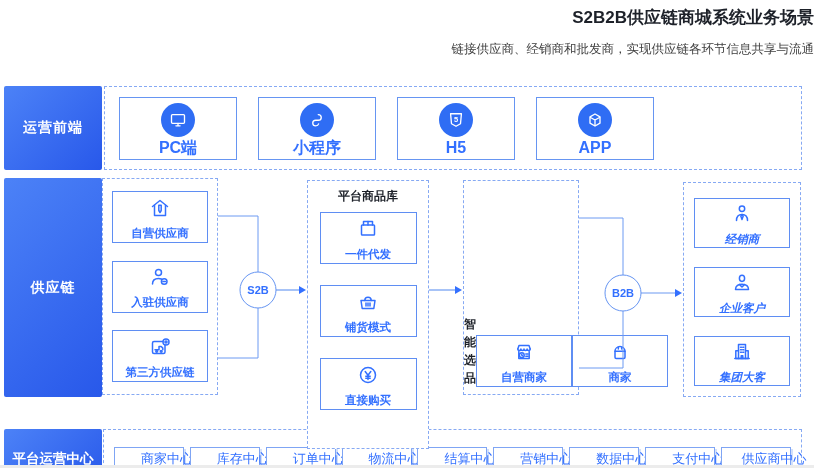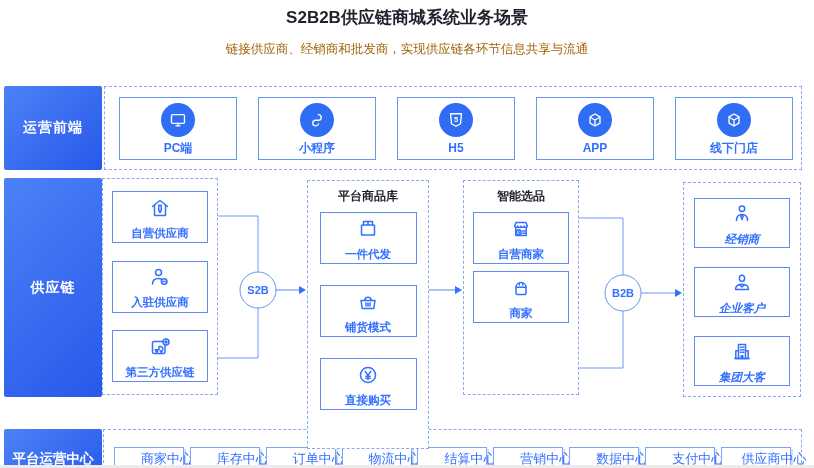--- a/index.html
+++ b/index.html
@@ -1,50 +1,50 @@
 <!DOCTYPE html>
 <html><head>
 <meta charset="utf-8">
 <style>
   html,body{margin:0;padding:0;}
   body{
     width:814px;height:468px;position:relative;background:#ffffff;overflow:hidden;
     font-family:"Liberation Sans","DejaVu Sans",sans-serif;
   }
-  .header{padding-top:8px;text-align:center;}
+  .header{padding-top:8px;text-align:right;}
   .title{font-size:17px;font-weight:bold;color:#1d2129;line-height:20px;}
-  .subtitle{margin-top:13px;font-size:12.5px;color:#a16207;line-height:16px;}
+  .subtitle{margin-top:13px;font-size:12.5px;color:#404040;line-height:16px;}
 
   .rows{position:absolute;left:4px;top:86px;width:798px;}
   .row{display:flex;align-items:stretch;}
   .row-label{
     width:98px;flex:0 0 98px;border-radius:2px;color:#fff;font-weight:bold;font-size:14px;
     background:linear-gradient(135deg,#4c82f7 0%,#2858ea 100%);
     display:flex;align-items:center;justify-content:center;letter-spacing:1px;
   }
   .row-label.small{font-size:13.5px;letter-spacing:0;}
   .dash-box{border:1px dashed #86a9f3;box-sizing:border-box;background:#fff;}
 
   
   .row-frontend{height:84px;margin-bottom:8px;}
   .fe-box{flex:1;margin-left:2px;display:flex;align-items:center;gap:21px;padding-left:14px;}
   .fe-card{
     width:118px;height:63px;box-sizing:border-box;background:#fff;border:1px solid #6695f2;
     display:flex;flex-direction:column;align-items:center;justify-content:center;
   }
   .fe-circle{width:34px;height:34px;border-radius:50%;background:#2f6df4;display:flex;align-items:center;justify-content:center;}
-  .fe-label{margin-top:5px;font-size:12px;font-weight:bold;color:#3370ff;line-height:12px;}
+  .fe-label{margin-top:5px;font-size:16px;font-weight:bold;color:#3370ff;line-height:12px;}
 
   
   .row-supply{height:219px;margin-bottom:6px;}
   .sc-content{flex:1;margin-left:0;position:relative;height:219px;}
   .abs{position:absolute;box-sizing:border-box;}
   .sup-box{left:0;top:0;width:116px;height:217px;display:flex;flex-direction:column;align-items:center;justify-content:space-between;padding:12px 0;}
   .pool-box{left:205px;top:2px;width:122px;height:269px;display:flex;flex-direction:column;align-items:center;padding-top:6px;}
-  .smart-box{left:361px;top:2px;width:116px;height:215px;display:flex;flex-direction:column;align-items:center;padding-top:6px;}
+  .smart-box{left:361px;top:2px;width:116px;height:215px;display:flex;flex-direction:row;align-items:flex-end;padding-top:6px;}
   .cust-box{left:581px;top:4px;width:118px;height:215px;display:flex;flex-direction:column;align-items:center;justify-content:space-between;padding:15px 0 10px 0;}
   .group-title{font-size:12px;font-weight:bold;color:#1d2129;line-height:18px;margin-bottom:7px;}
   .sc-card{
     width:96px;height:52px;box-sizing:border-box;background:#fff;border:1px solid #5f8ef3;
     display:flex;flex-direction:column;align-items:center;justify-content:center;flex:0 0 auto;
   }
   .pool-box .sc-card{width:97px;margin-bottom:21px;font-family:Liberation Serif, serif;}
   .smart-box .sc-card{margin-bottom:7px;}
   .cust-box .sc-card{height:50px;font-style:italic;}
   .sc-label{margin-top:3px;font-size:11.5px;font-weight:bold;color:#3370ff;line-height:12px;white-space:nowrap;}
@@ -112,29 +112,20 @@
       <div class="fe-card">
         <div class="fe-circle">
           <svg width="20" height="20" viewBox="0 0 24 24" class="icw">
               <path d="M12 4.8 L18 8.2 V15.8 L12 19.2 L6 15.8 V8.2 Z"></path>
               <path d="M12 12 L6.6 9 M12 12 L17.4 9 M12 12 V18.6"></path>
             </svg>
         </div>
         <div class="fe-label">APP</div>
       </div>
 
-      <div class="fe-card">
-        <div class="fe-circle">
-          <svg width="20" height="20" viewBox="0 0 24 24" class="icw">
-              <path d="M12 4.8 L18 8.2 V15.8 L12 19.2 L6 15.8 V8.2 Z"></path>
-              <path d="M12 12 L6.6 9 M12 12 L17.4 9 M12 12 V18.6"></path>
-            </svg>
-        </div>
-        <div class="fe-label">线下门店</div>
-      </div>
 
     </div>
   </div>
 
   <div class="row row-supply">
     <div class="row-label">供应链</div>
     <div class="sc-content">
 
       <div class="abs dash-box sup-box">
         <div class="sc-card">

